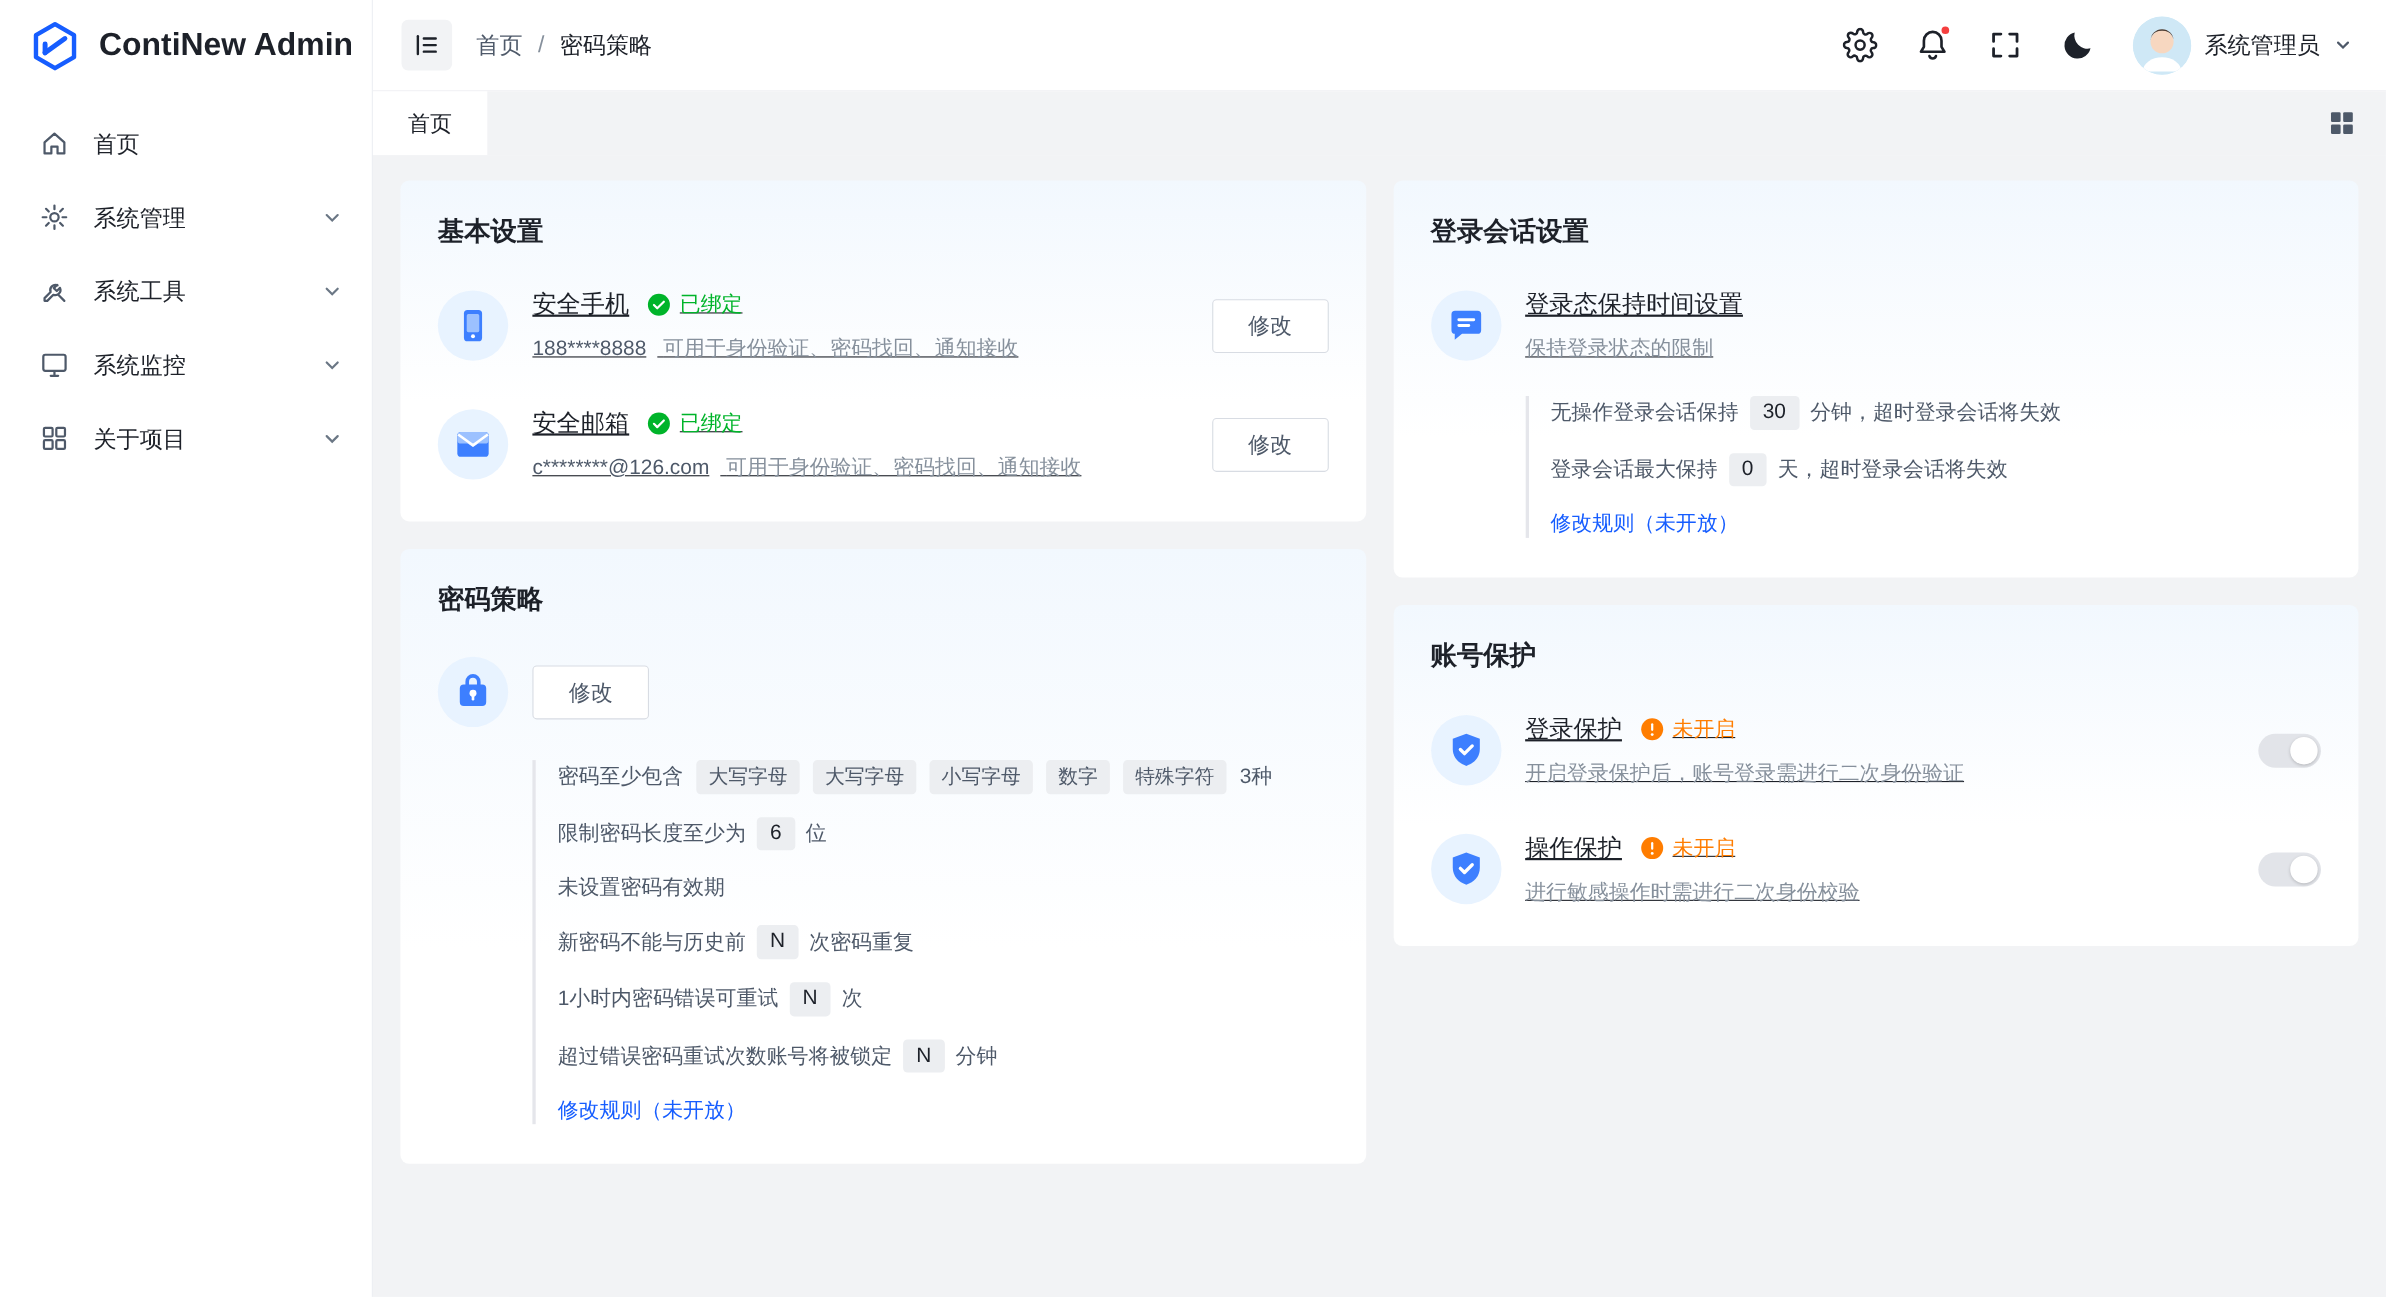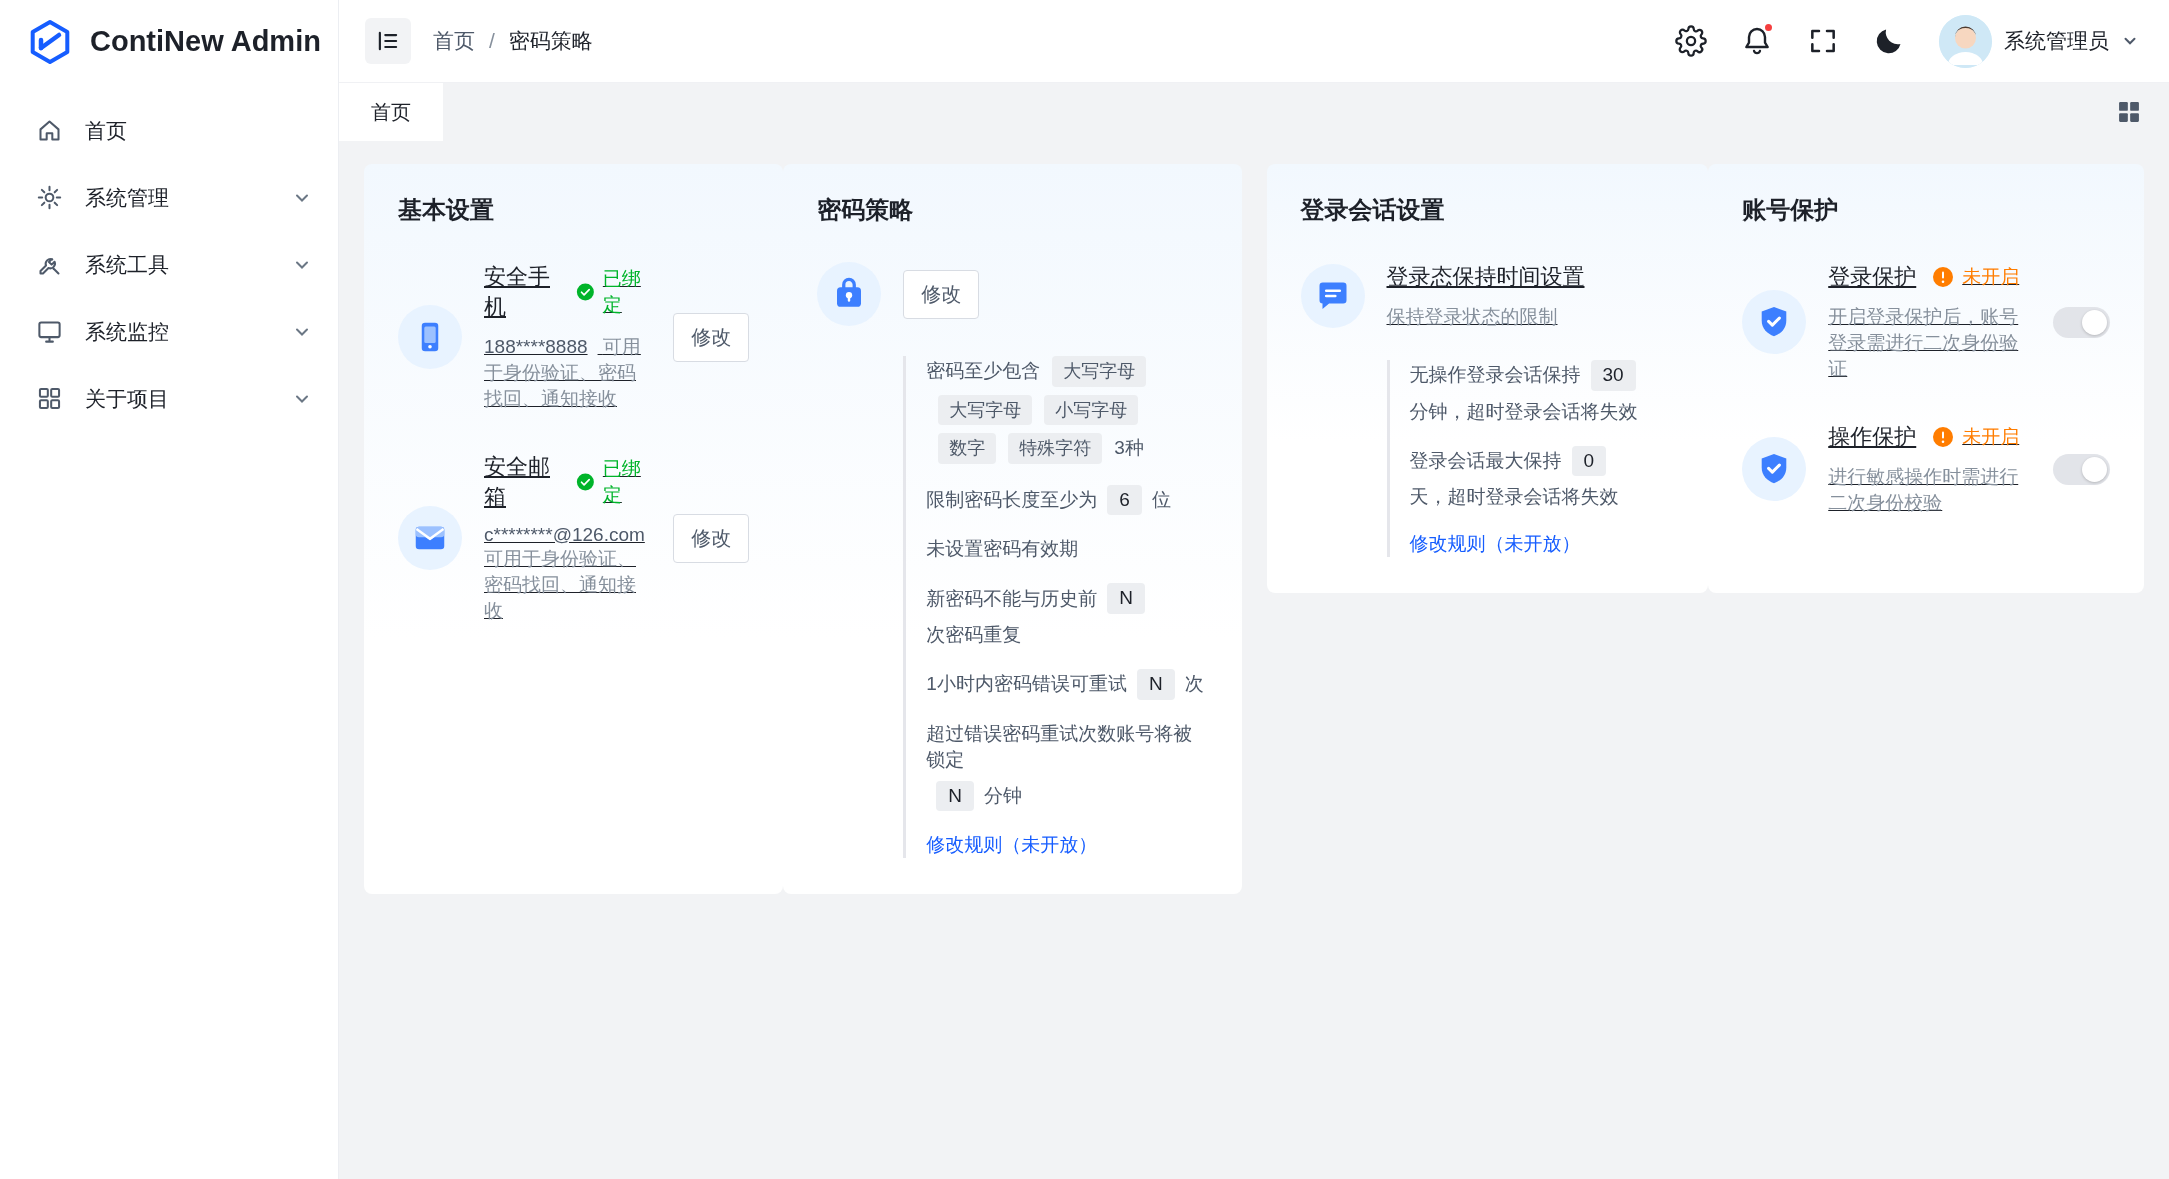--- a/index.html
+++ b/index.html
@@ -39,39 +39,39 @@
 
   
   .tabbar { height:58px; background:#f2f3f5; display:flex; align-items:stretch; }
   .tab { background:#fff; padding:0 32px; display:flex; align-items:center; font-size:20px; color:#1d2129; cursor:pointer; }
   .tabbar-spacer { flex:1; }
   .tabbar-action { align-self:center; margin-right:26px; width:28px; height:28px; color:#4e5969; cursor:pointer; display:flex; }
 
   
   .content { flex:1; background:#f2f3f5; padding:23px 25px; overflow:hidden; }
   .grid { display:grid; grid-template-columns:1fr 1fr; gap:25px; align-items:start; }
-  .col { display:flex; flex-direction:row; }
+  .col { display:flex; flex-direction:column; gap:25px; }
 
   .card { background:linear-gradient(180deg,#f2f8fe 0%,#ffffff 65%); border-radius:8px; padding:30px 34px 36px; }
   .card-title { font-size:24px; font-weight:600; color:#1d2129; margin-bottom:36px; }
 
   .srow { display:flex; align-items:center; gap:22px; }
   .srow + .srow { margin-top:40px; }
   .icon-circle { width:64px; height:64px; border-radius:50%; background:#e8f3ff; display:flex; align-items:center; justify-content:center; flex-shrink:0; }
   .icon-circle svg { width:36px; height:36px; }
   .srow-body { flex:1; min-width:0;text-decoration:underline; }
   .title-line { display:flex; align-items:center; gap:16px; font-size:22px; color:#1d2129; }
   .status { display:inline-flex; align-items:center; gap:8px; font-size:19px; }
   .status svg { width:22px; height:22px; }
   .status.green { color:#00b42a; }
   .status.orange { color:#ff7d00; }
   .sub-line { margin-top:12px; font-size:19px; color:#86909c; }
   .sub-line .val { color:#4e5969; margin-right:10px; }
 
-  .btn { background:#fff; border:1px solid #d8dce3; border-radius:4px; padding:10px 17px; font-size:20px; color:#4e5969; cursor:pointer; flex-shrink:0; font-family:Liberation Mono, monospace; }
+  .btn { background:#fff; border:1px solid #d8dce3; border-radius:4px; padding:10px 32px; font-size:20px; color:#4e5969; cursor:pointer; flex-shrink:0; font-family:Liberation Mono, monospace; }
 
   .rules { margin:30px 0 0 86px; border-left:3px solid #e5e6eb; padding-left:20px; display:flex; flex-direction:column; gap:21px; font-size:19px; color:#4e5969; }
   .rule-line { display:flex; align-items:center; flex-wrap:wrap; row-gap:8px; }
   .vbox { display:inline-block; background:#eceef1; border-radius:4px; padding:3px 12px; margin:0 10px; color:#1d2129; font-size:19px; line-height:1.3; }
   .chip { display:inline-block; background:#eceef1; border-radius:4px; padding:4px 11px; margin-left:12px; color:#4e5969; font-size:18px; line-height:1.25; }
   .chip-suffix { margin-left:12px; }
   .rule-link { color:#165dff; cursor:pointer; font-size:19px; width:fit-content; }
 
   .switch { position:relative; width:57px; height:31px; border-radius:16px; background:#e2e4e9; flex-shrink:0; cursor:pointer; }
   .switch .knob { position:absolute; top:3px; right:3px; width:25px; height:25px; border-radius:50%; background:#fff; box-shadow:0 1px 3px rgba(0,0,0,.2); }

